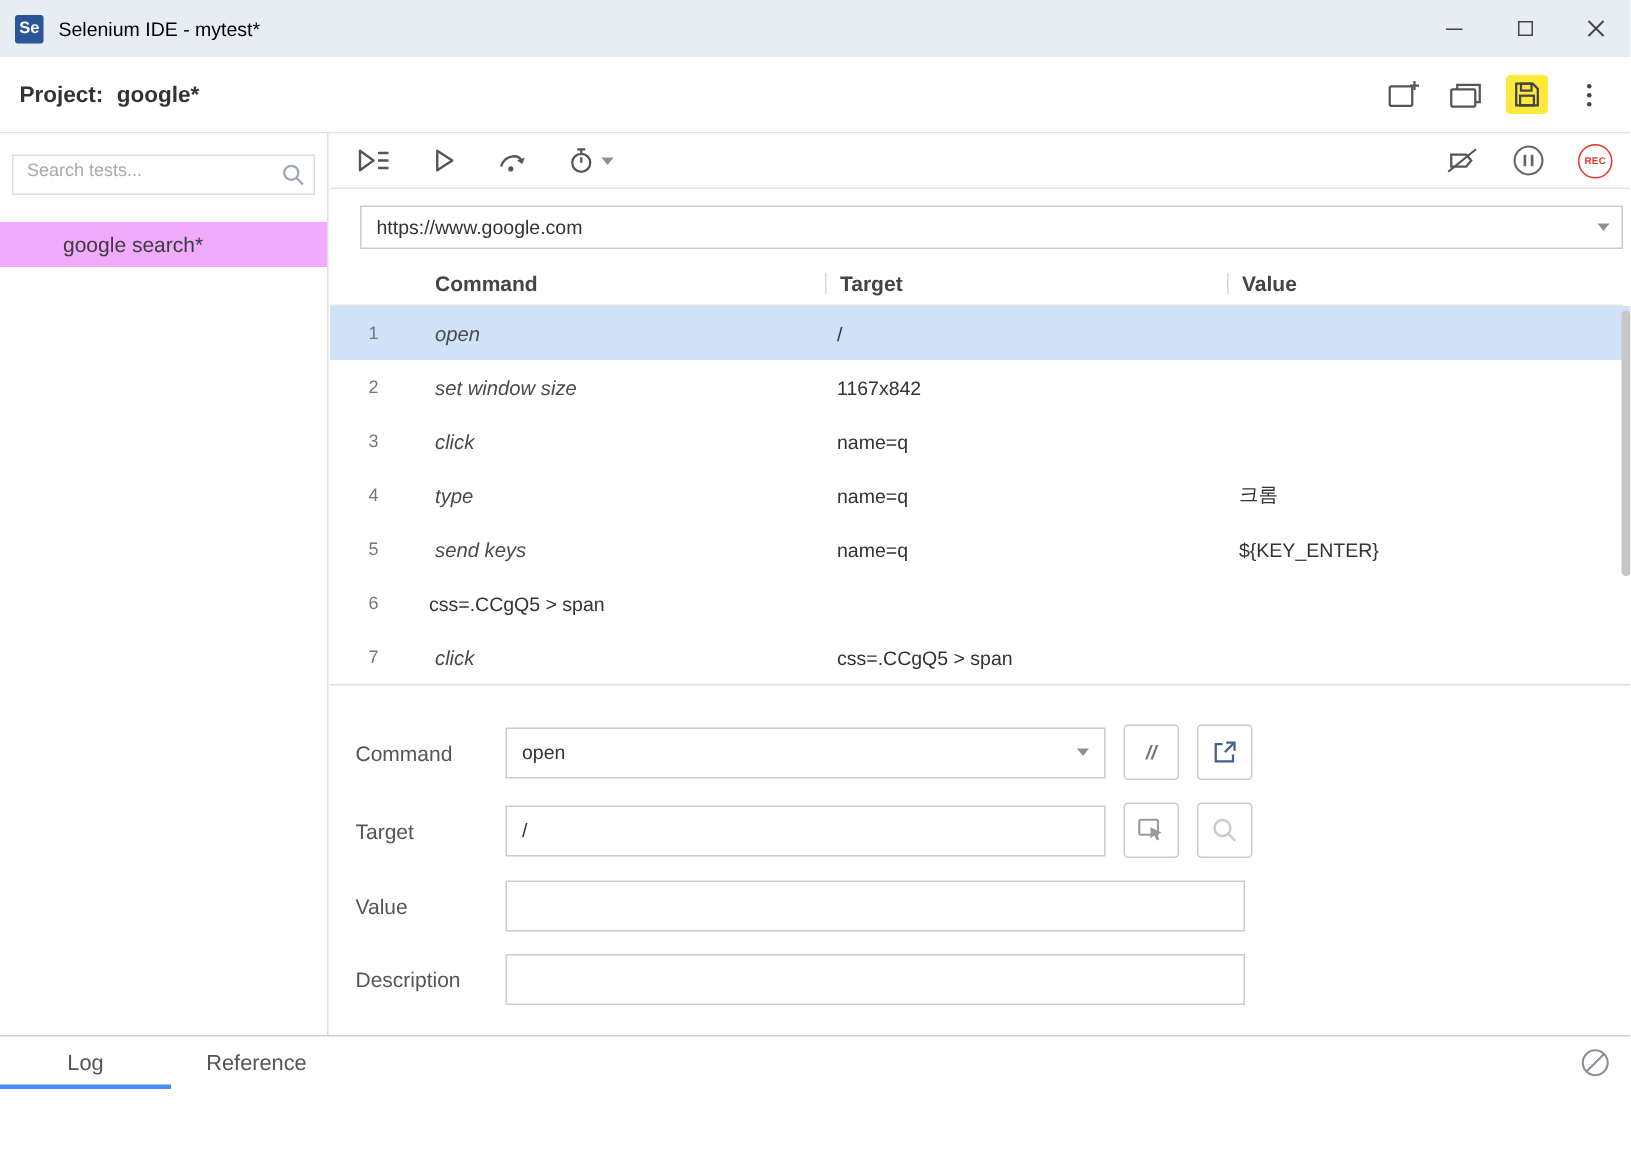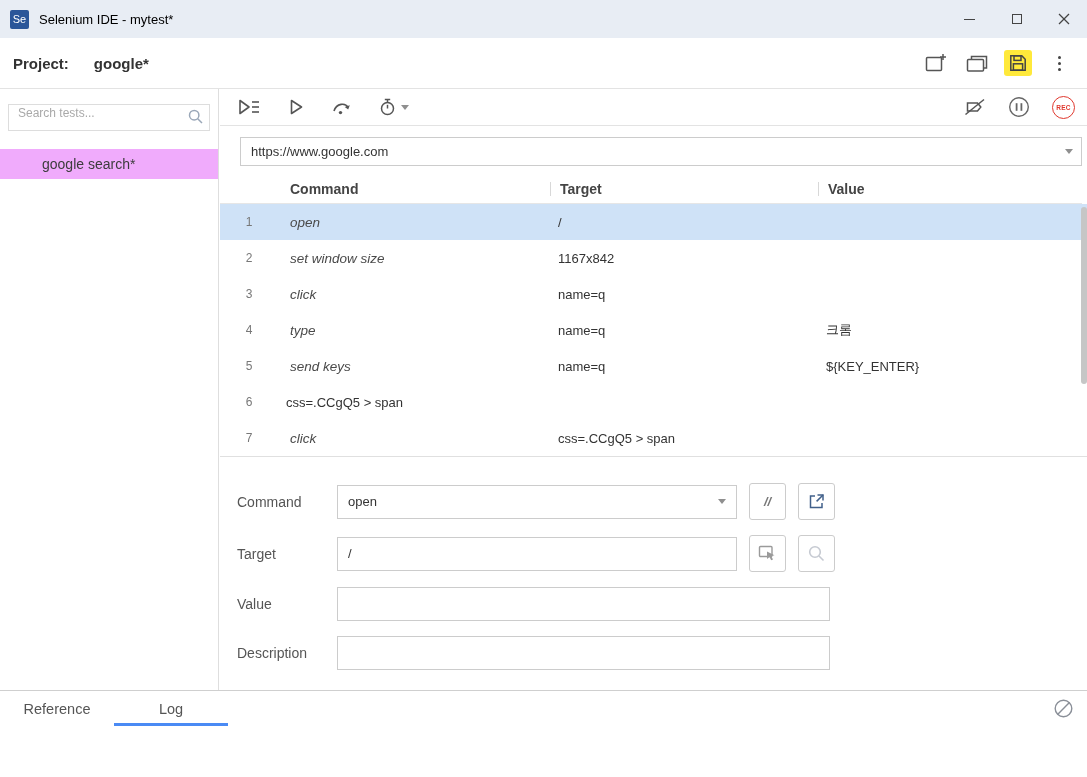--- a/index.html
+++ b/index.html
@@ -5,29 +5,29 @@
   * { box-sizing: border-box; margin: 0; padding: 0; }
   html,body { width:1087px; height:777px; }
   body {
     font-family: "Liberation Sans", sans-serif;
     background:#fff; position:relative; overflow:hidden; color:#333;
   }
   .ibtn { background:none; border:none; cursor:pointer; display:flex; align-items:center; justify-content:center; padding:0; }
 
   
   .titlebar { position:absolute; top:0; left:0; right:0; height:38px; background:#e8edf4; display:flex; align-items:center; }
-  .logo { margin-left:10px; width:19px; height:19px; background:#2a5699; color:#fff; font-size:11px; font-weight:normal; display:flex; align-items:center; justify-content:center; border-radius:2px; }
+  .logo { margin-left:10px; width:19px; height:19px; background:#2a5699; color:#fff; font-size:11px; font-weight:bold; display:flex; align-items:center; justify-content:center; border-radius:2px; }
   .title-text { margin-left:10px; font-size:13px; color:#000000; }
   .win-controls { margin-left:auto; display:flex; height:100%; }
   .win-btn { width:47px; height:100%; }
   .min-glyph { width:11px; height:0; border-top:1.4px solid #444; display:block; }
   .max-glyph { width:10px; height:10px; border:1.2px solid #444; display:block; }
 
   
-  .project-bar { position:absolute; top:38px; left:0; right:0; height:51px; background:#fff; border-bottom:1px solid #e3e3e3; display:flex; align-items:center;gap:16px; }
+  .project-bar { position:absolute; top:38px; left:0; right:0; height:51px; background:#fff; border-bottom:1px solid #e3e3e3; display:flex; align-items:center; }
   .project-label { margin-left:13px; font-weight:bold; font-size:15px; color:#333; }
   .project-name { margin-left:9px; font-weight:bold; font-size:15px; color:#333; }
   .project-icons { margin-left:auto; margin-right:14px; display:flex; gap:13px; align-items:center; }
   .proj-btn { width:28px; height:26px; border-radius:3px; }
   .proj-btn.save-hl { background:#ffe93b; }
   .kebab { display:flex; flex-direction:column; gap:3px; }
   .kebab i { width:3px; height:3px; border-radius:50%; background:#444; display:block; }
 
   
   .sidebar { position:absolute; top:89px; left:0; width:219px; height:601px; background:#fff; border-right:1px solid #dedede; }
@@ -313,22 +313,22 @@
       <input class="einput w493" type="text" value="" style="">
     </div>
     <div class="editor-row">
       <span class="editor-label">Description</span>
       <input class="einput w493" type="text" value="" style="">
     </div>
   </div>
 </div>
 
 <div class="bottom-bar">
+  <div class="tab active">Log</div>
   <div class="tab">Reference</div>
-  <div class="tab active">Log</div>
   <button class="ibtn clear-pos">
     <svg width="21" height="21" viewBox="0 0 21 21" fill="none" stroke="#8a8f98" stroke-width="1.4">
         <circle cx="10.5" cy="10.5" r="8.3"></circle>
         <line x1="4.6" y1="16.4" x2="16.4" y2="4.6"></line>
       </svg>
   </button>
 </div>
 
 <div class="scroll-thumb"></div>
 

